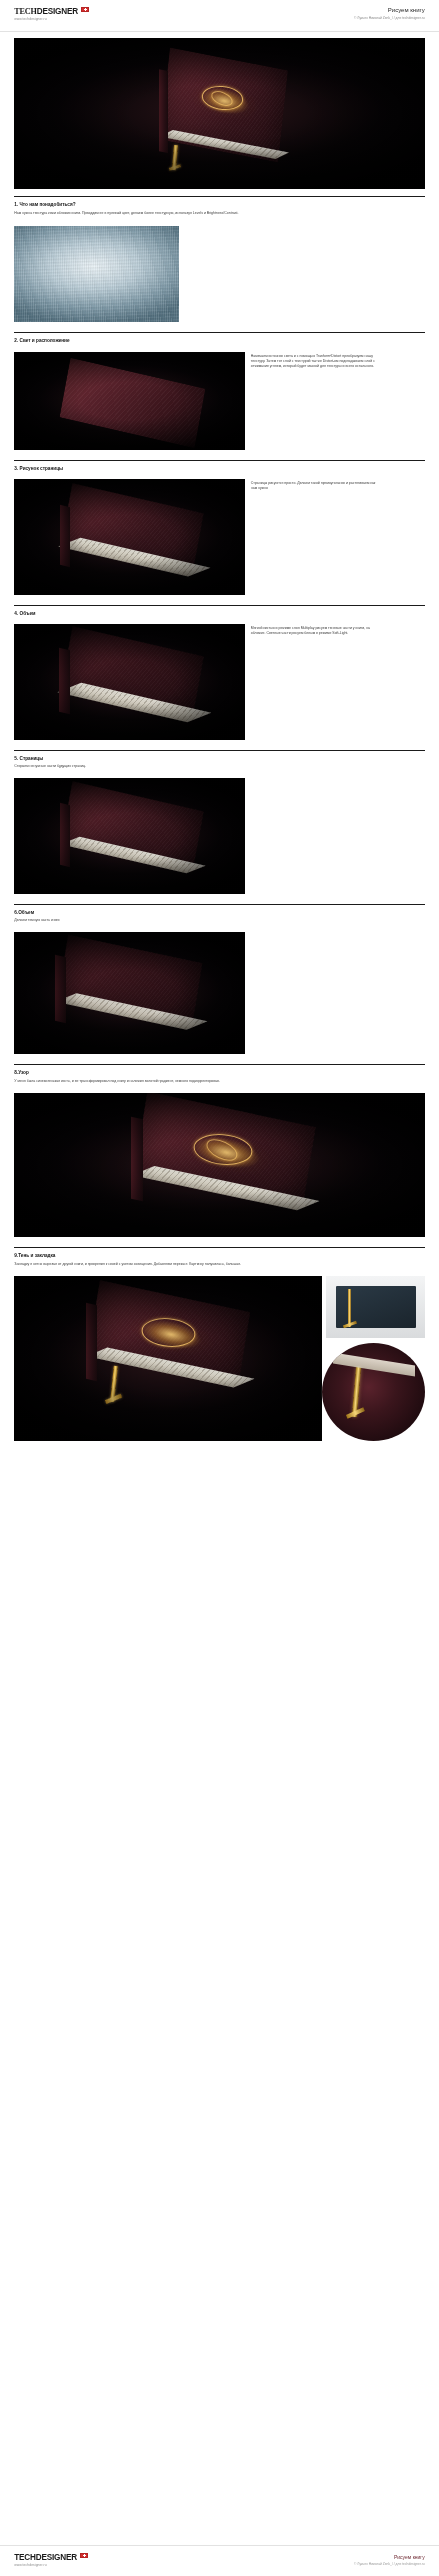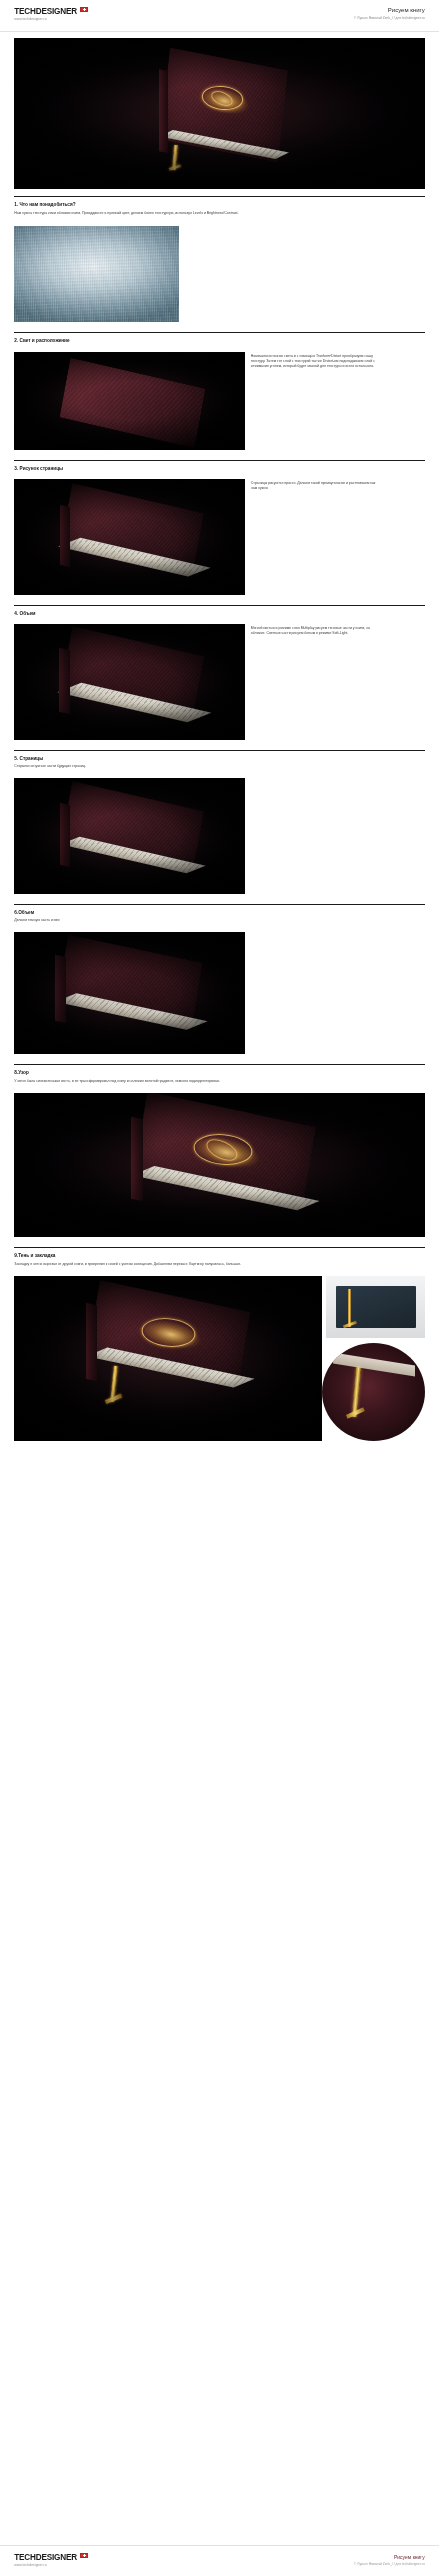--- a/index.html
+++ b/index.html
@@ -29,21 +29,21 @@
     left: 14.3px;
     top: 6.6px;
   }
   .brand-logo {
     font-size: 8.2px;
     font-weight: bold;
     letter-spacing: -0.2px;
     color: #1a1a1a;
     line-height: 8.2px;
   }
-  .brand-logo .tech { color: #1a1a1a; }
+  .brand-logo .tech { color: #1a1a1a; font-family: Liberation Serif, serif; }
   .brand-flag {
     display: inline-block;
     width: 8.2px;
     height: 5.5px;
     background: #d32f2f;
     position: relative;
     margin-left: 2.7px;
     vertical-align: 1.1px;
     border: 0.5px solid #b52424;
   }

